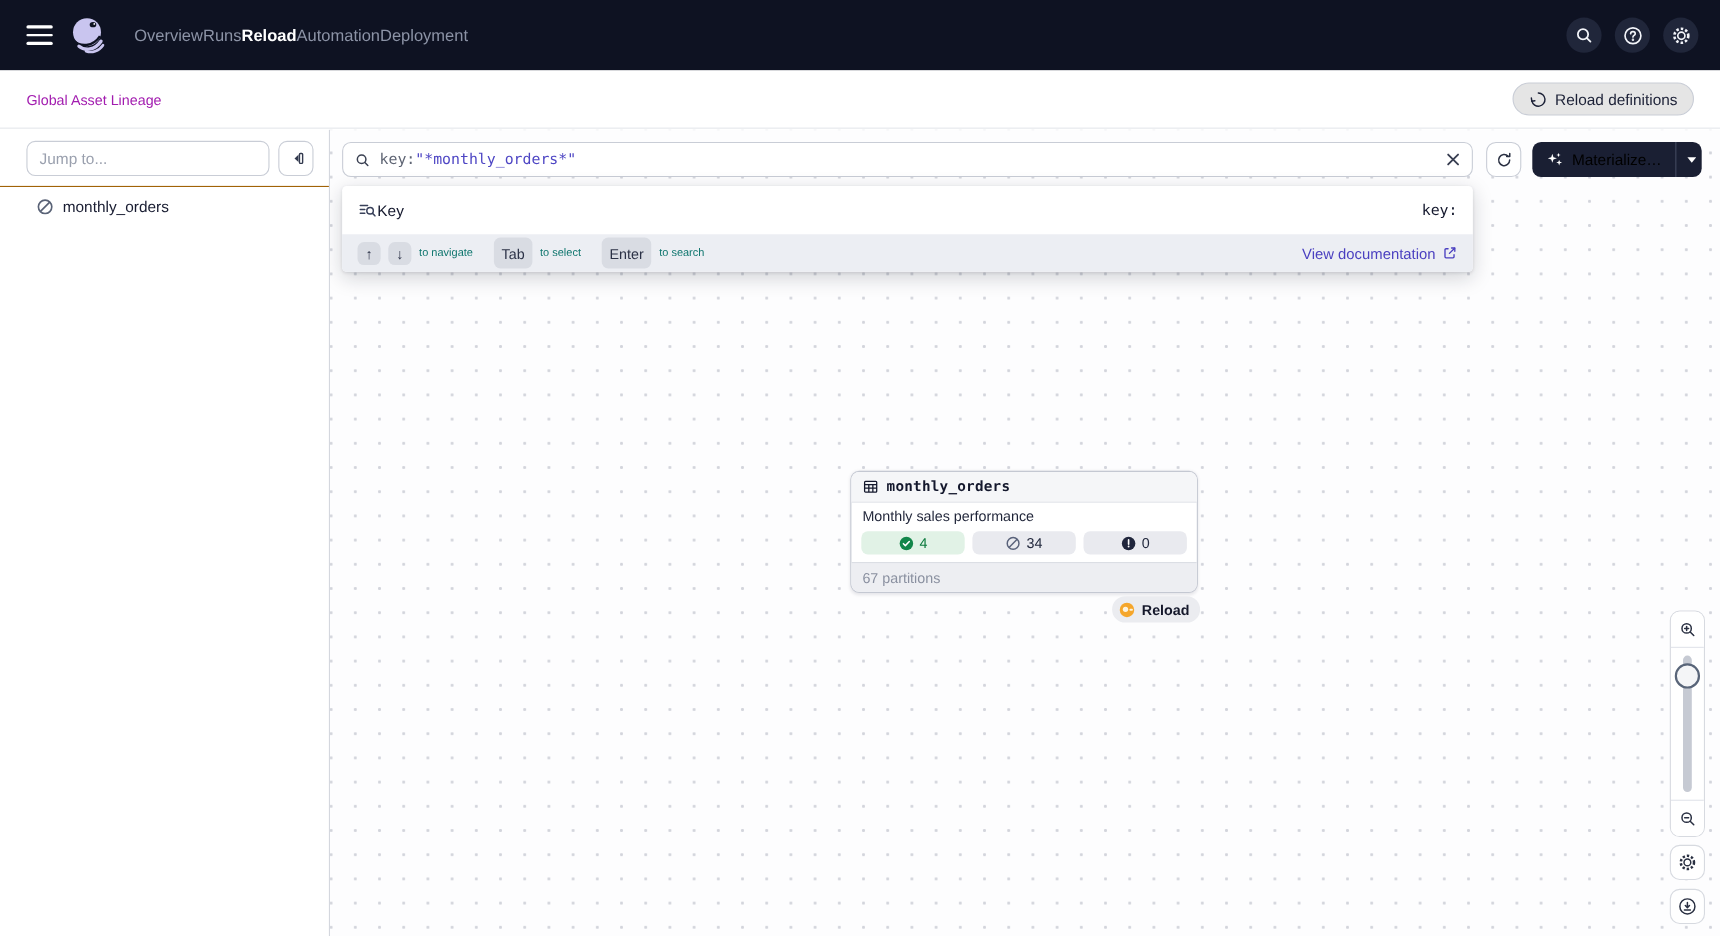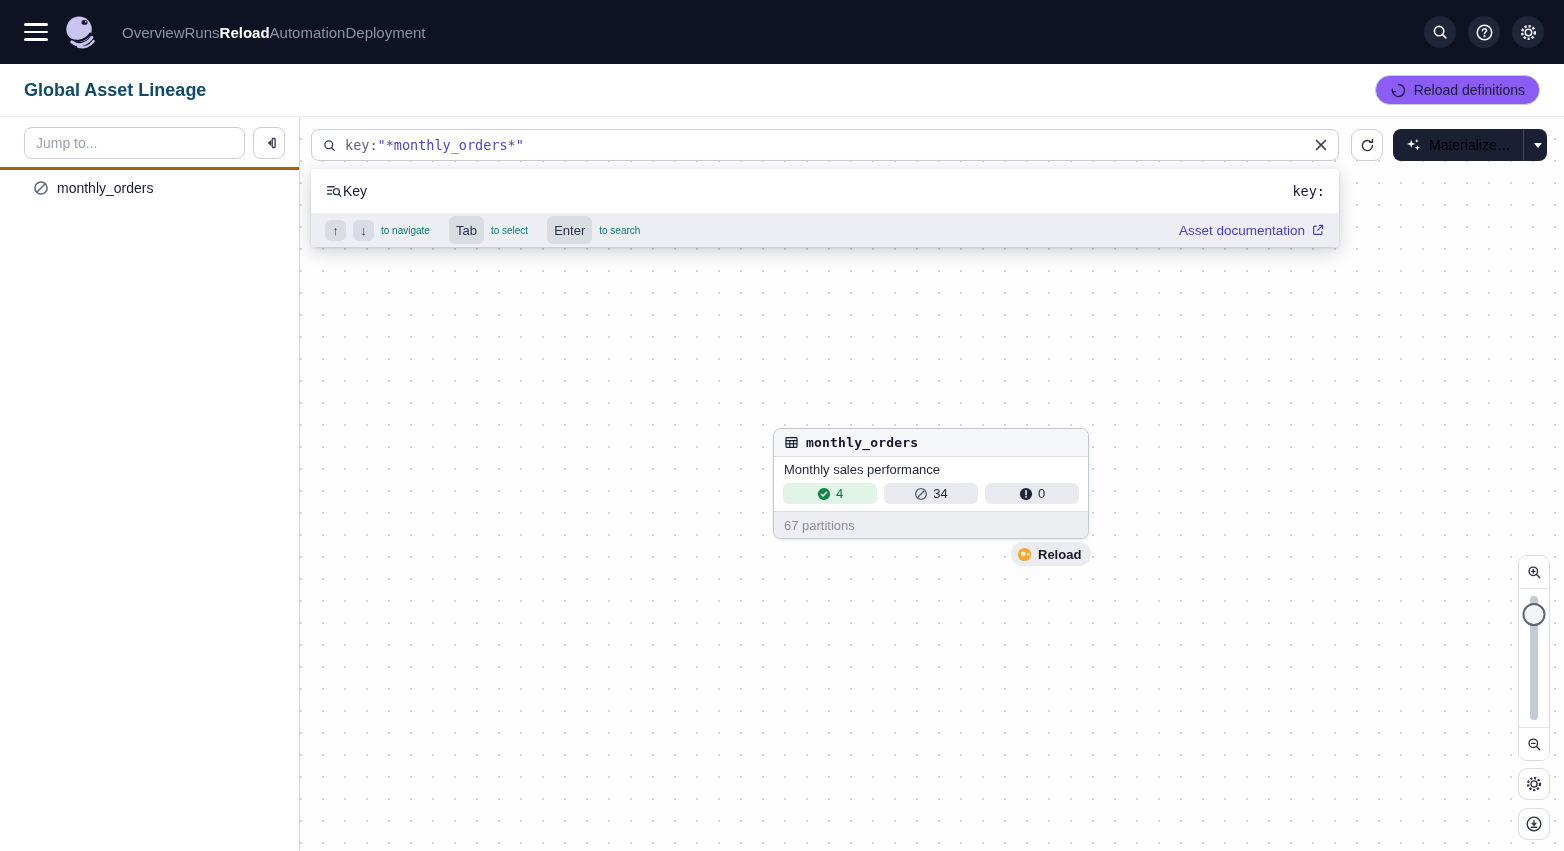--- a/index.html
+++ b/index.html
@@ -14,27 +14,27 @@
   .hamburger span{height:2.5px;background:#fff;border-radius:2px}
   .logo{margin-right:22px}
   .nav-links{display:flex;}
   .nav-link{font-size:15px;font-weight:500;color:#8c93a6;text-decoration:none;padding:4px 0}
   .nav-link.active{color:#fff;font-weight:700}
   .nav-right{margin-left:auto;display:flex;gap:12px}
   .nav-icon-btn{width:32px;height:32px;border-radius:50%;background:#20263a;display:flex;align-items:center;justify-content:center;color:#f2f4f9}
 
   
   .page-header{height:53px;display:flex;align-items:center;padding:0 24px;border-bottom:1px solid #e4e7ec;background:#fff}
-  .page-title{font-size:18px;font-weight:700;color:#0c4a6e}
-  .reload-btn{margin-left:auto;height:30px;display:flex;align-items:center;gap:7px;padding:0 14px;border:1px solid #c9cdd6;border-radius:16px;font-size:14px;color:#1b2036;background:#8b5cf6}
+  .page-title{font-size:13px;font-weight:400;color:#a21caf}
+  .reload-btn{margin-left:auto;height:30px;display:flex;align-items:center;gap:7px;padding:0 14px;border:1px solid #c9cdd6;border-radius:16px;font-size:14px;color:#1b2036;background:#e5e5e5}
 
   
   .app-body{position:absolute;top:118px;left:0;right:0;bottom:0;display:flex}
   .sidebar{width:300px;border-right:1px solid #d4d7de;background:#fff;flex:none}
-  .sidebar-top{display:flex;gap:8px;padding:10px 14px 10px 24px;border-bottom:3px solid #a16207;height:52px;align-items:center}
+  .sidebar-top{display:flex;gap:8px;padding:10px 14px 10px 24px;border-bottom:1px solid #a16207;height:52px;align-items:center}
   .jump-input{flex:1;height:32px;border:1px solid #c9cdd6;border-radius:8px;padding:0 11px;font-size:14px;color:#14182d;outline:none}
   .jump-input::placeholder{color:#9aa0ae}
   .collapse-btn{width:32px;height:32px;border:1px solid #c9cdd6;border-radius:8px;background:#fff;display:flex;align-items:center;justify-content:center;color:#333a4f;flex:none}
   .asset-list-item{display:flex;align-items:center;gap:8px;padding:10px 12px 8px 33px;font-size:14px;color:#181c31}
 
   
   .graph-pane{flex:1;position:relative;background:#fdfdfe;overflow:hidden;
     background-image:radial-gradient(circle,#d3d5dc 1.15px,transparent 1.5px);
     background-size:22px 22px;background-position:12px 76px}
 
@@ -232,21 +232,21 @@
       </div>
       <div class="dropdown-footer">
         <span class="key-pill arrow">↑</span>
         <span class="key-pill arrow">↓</span>
         <span class="hint-label">to navigate</span>
         <span class="key-pill word">Tab</span>
         <span class="hint-label">to select</span>
         <span class="key-pill word">Enter</span>
         <span class="hint-label">to search</span>
         <a class="docs-link" href="#">
-          <span>Asset documentation</span>
+          <span>View documentation</span>
           <span>
             <svg width="14" height="14" viewBox="0 0 16 16" fill="none" stroke="currentColor" stroke-width="1.4" stroke-linecap="round" stroke-linejoin="round">
                 <path d="M9.8 2.8H13.2V6.2"></path>
                 <path d="M13 3L7.6 8.4"></path>
                 <path d="M6.2 3.6H4.1a1.1 1.1 0 0 0-1.1 1.1v7.2a1.1 1.1 0 0 0 1.1 1.1h7.2a1.1 1.1 0 0 0 1.1-1.1V9.8"></path>
               </svg>
           </span>
         </a>
       </div>
     </div>

